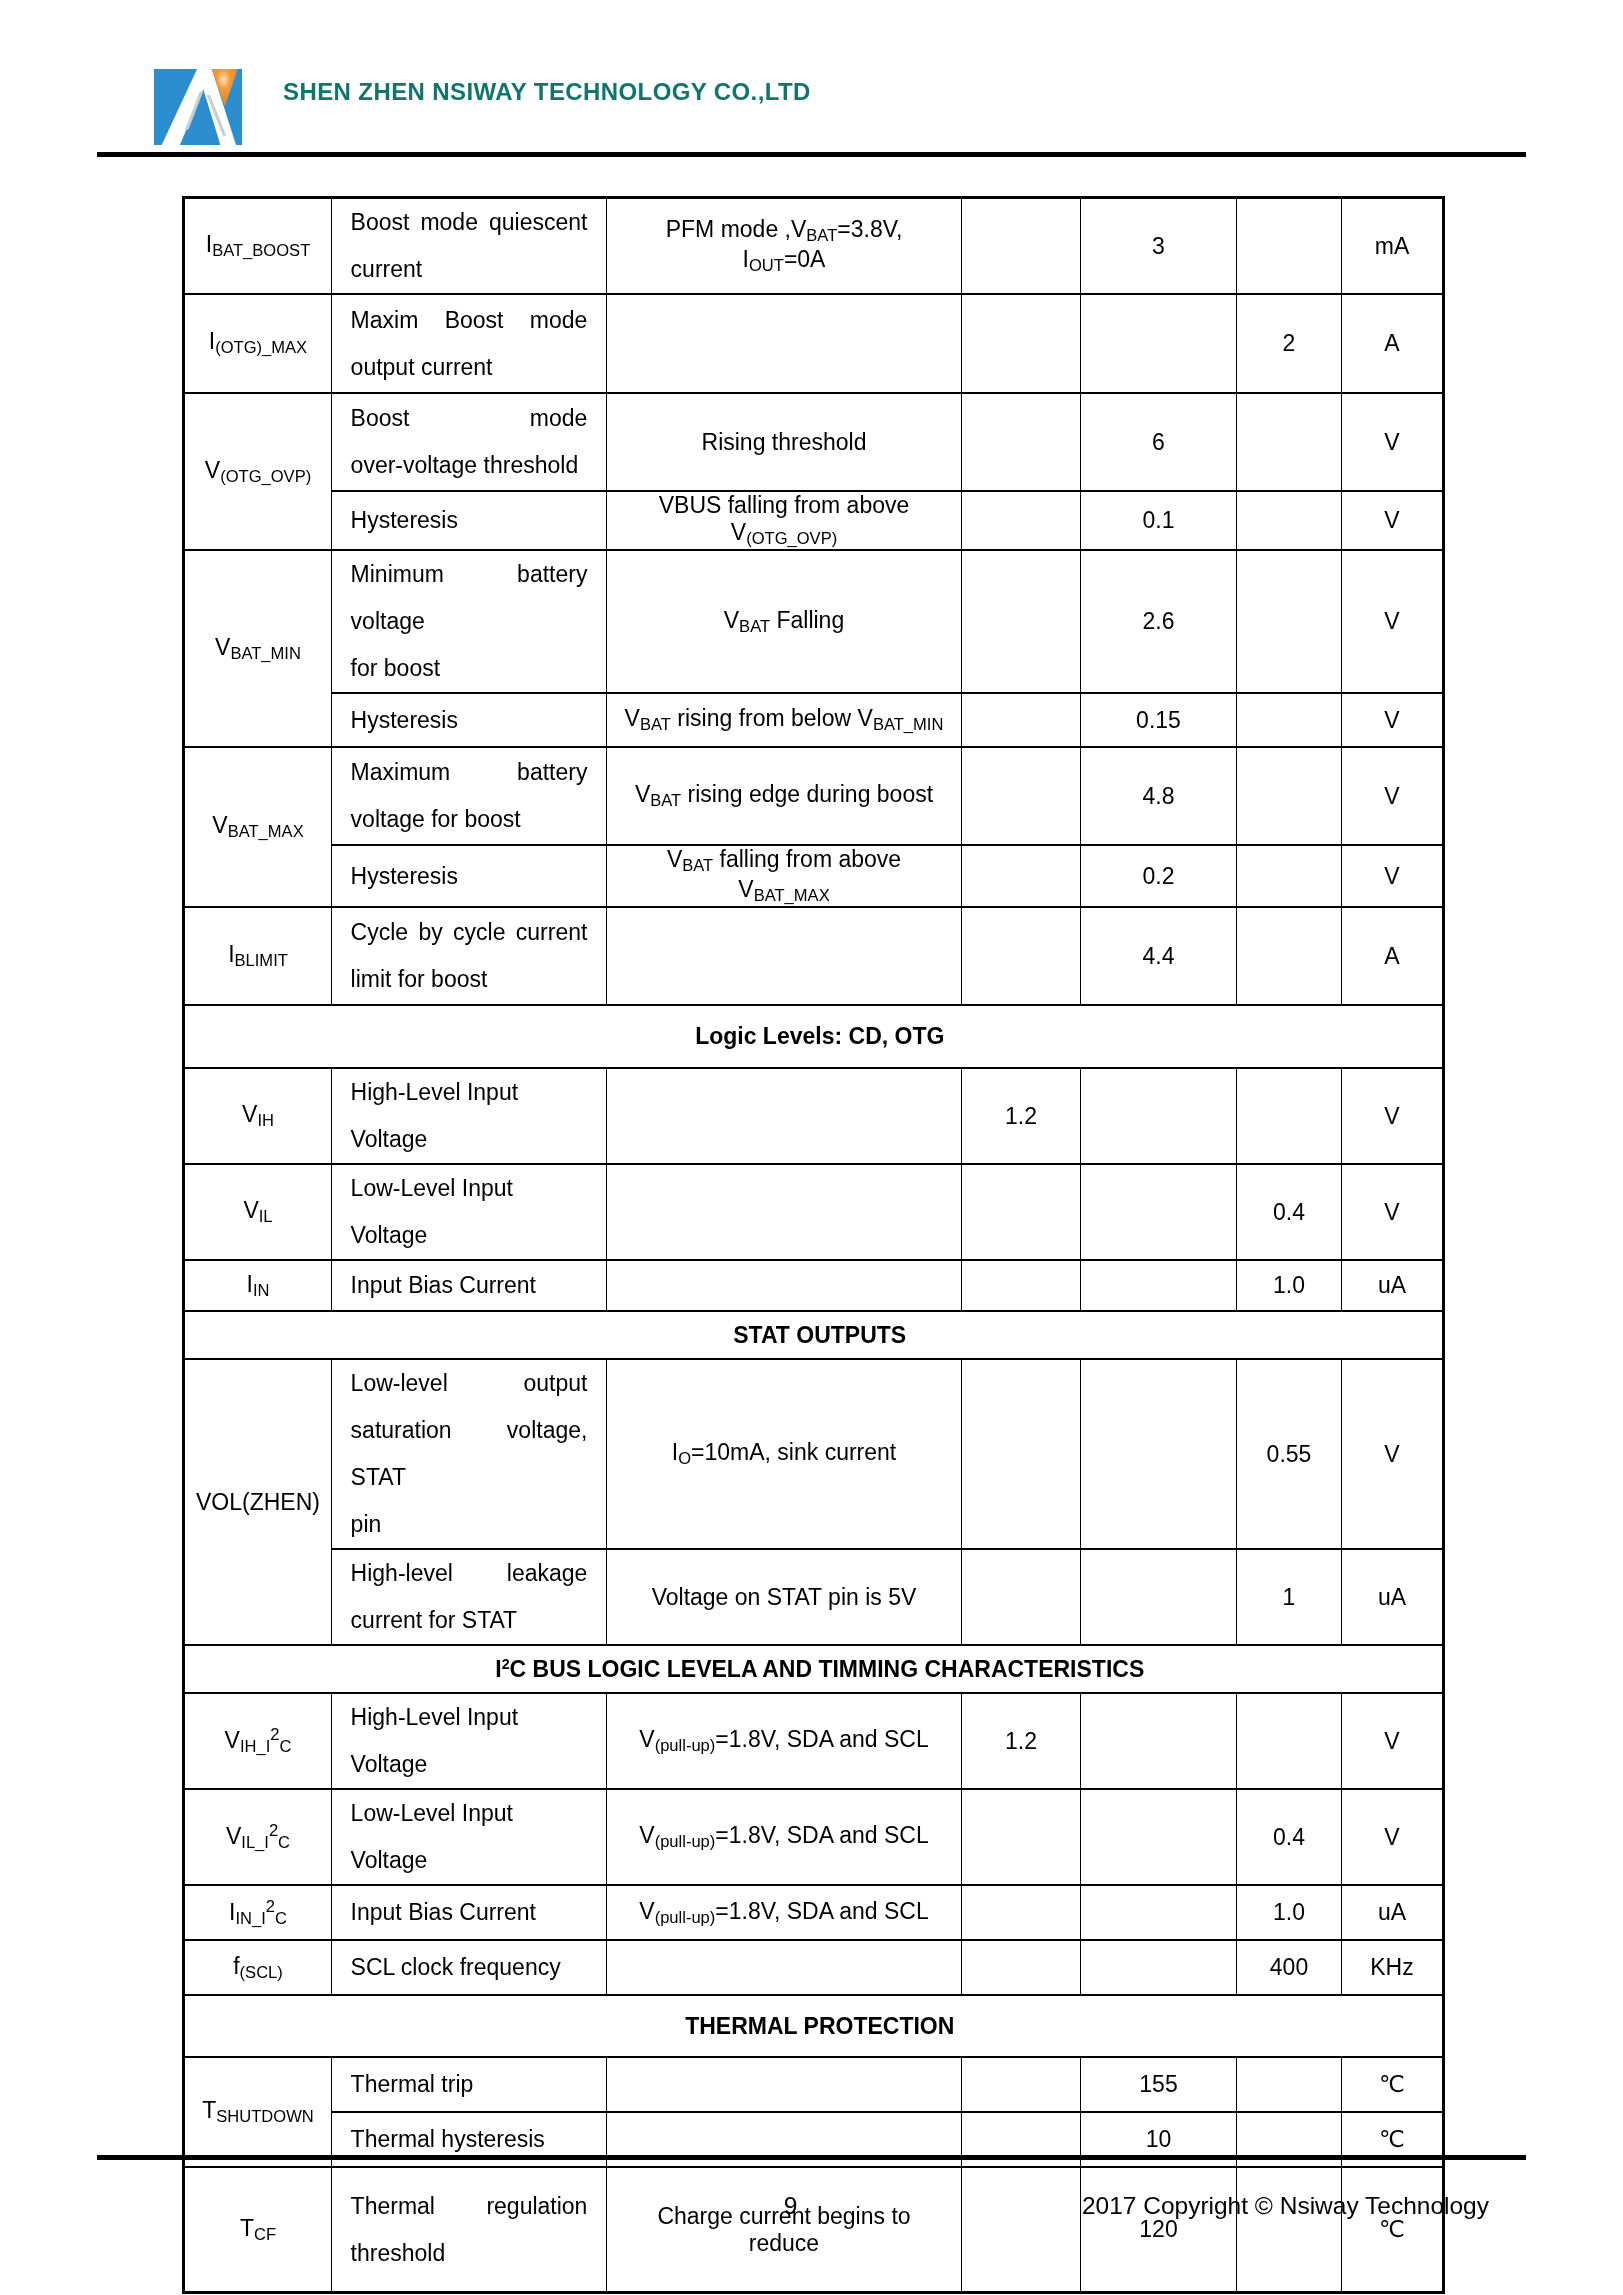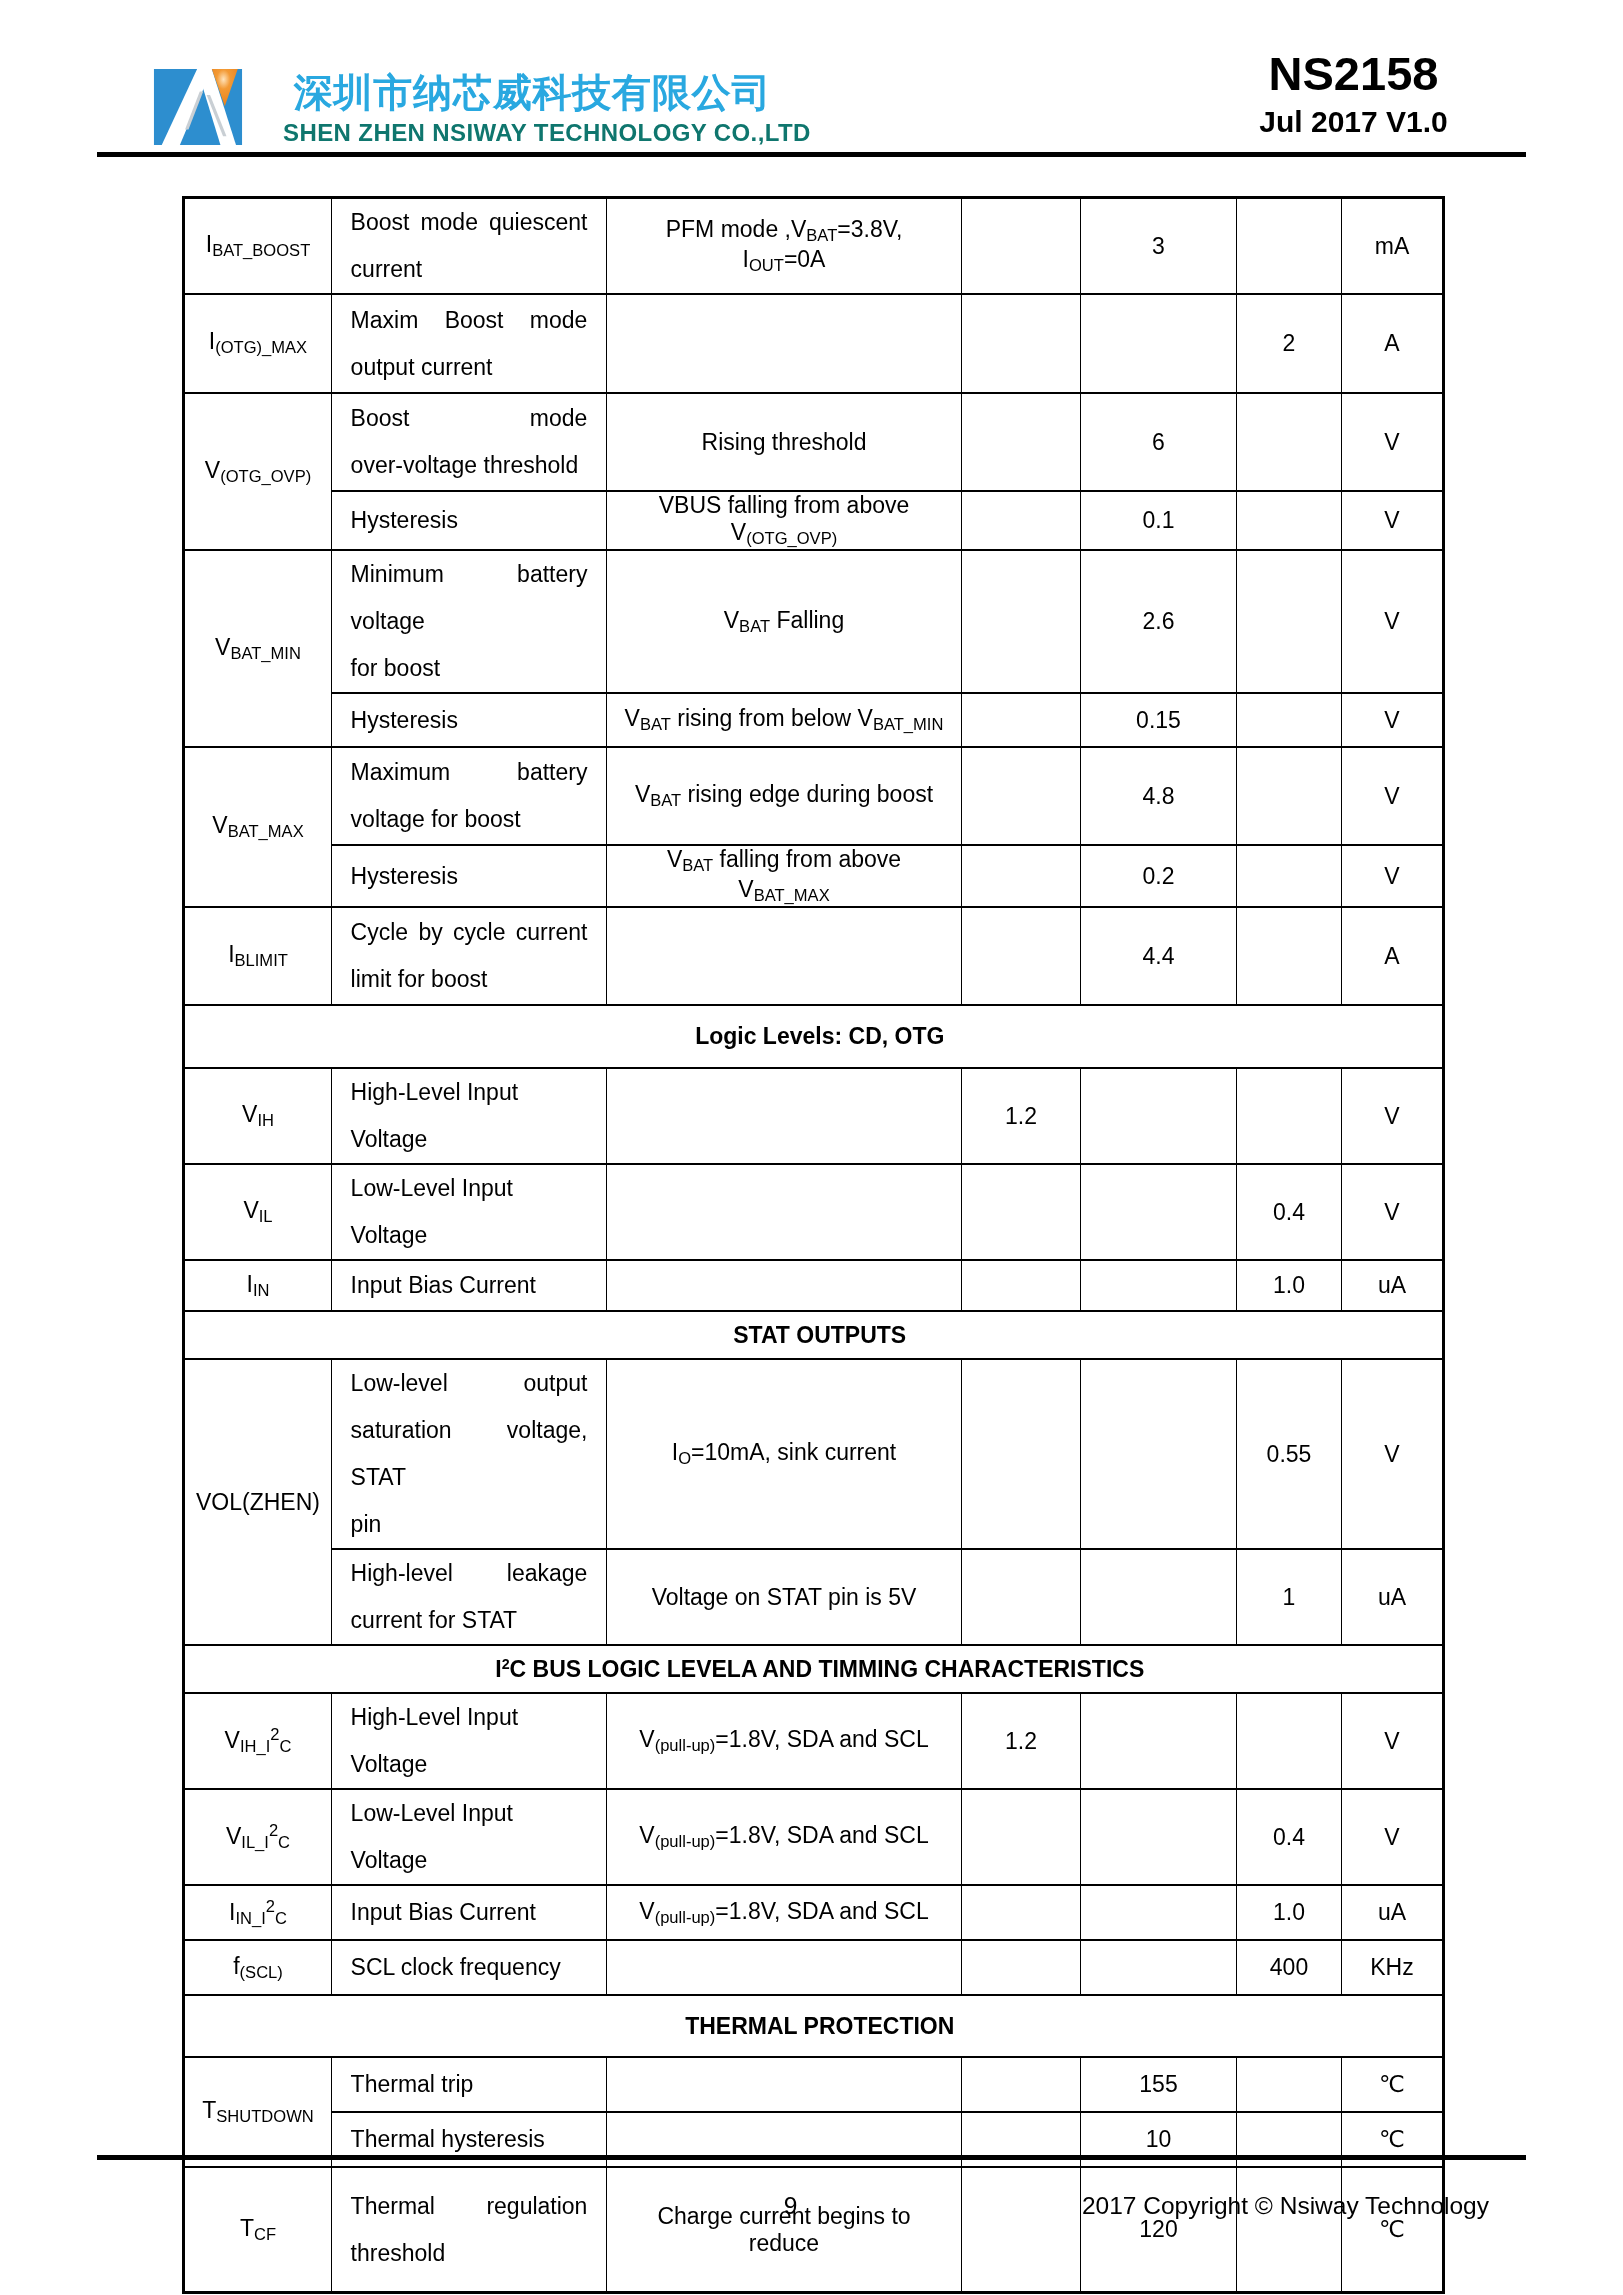--- a/index.html
+++ b/index.html
@@ -54,28 +54,23 @@
     </defs>
     <rect width="102" height="88" fill="#2d8ecf"></rect>
     <polygon points="50,0 67,0 30,88 9,88" fill="#ffffff"></polygon>
     <polygon points="50,0 67,0 95,88 77,88" fill="#ffffff"></polygon>
     <polygon points="53,26 57,26 40,70 36,70" fill="#c9cfd4"></polygon>
     <polygon points="61,30 65,30 84,78 80,78" fill="#c9cfd4"></polygon>
     <polygon points="67,0 97,0 82,43" fill="url(#og)"></polygon>
   </svg>
 
   <div class="company">
-    <div class="company-cn">深圳市纳芯威科技有限公司</div>
     <div class="company-en">SHEN ZHEN NSIWAY  TECHNOLOGY CO.,LTD</div>
   </div>
 
-  <div class="partblock">
-    <div class="part-number">NS2158</div>
-    <div class="revision">Jul 2017 V1.0</div>
-  </div>
 
   <div class="rule rule-top"></div>
 
   <table class="spec">
     <colgroup>
       <col style="width:148px">
         <col style="width:275px">
         <col style="width:355px">
       <col style="width:119px">
         <col style="width:156px">

